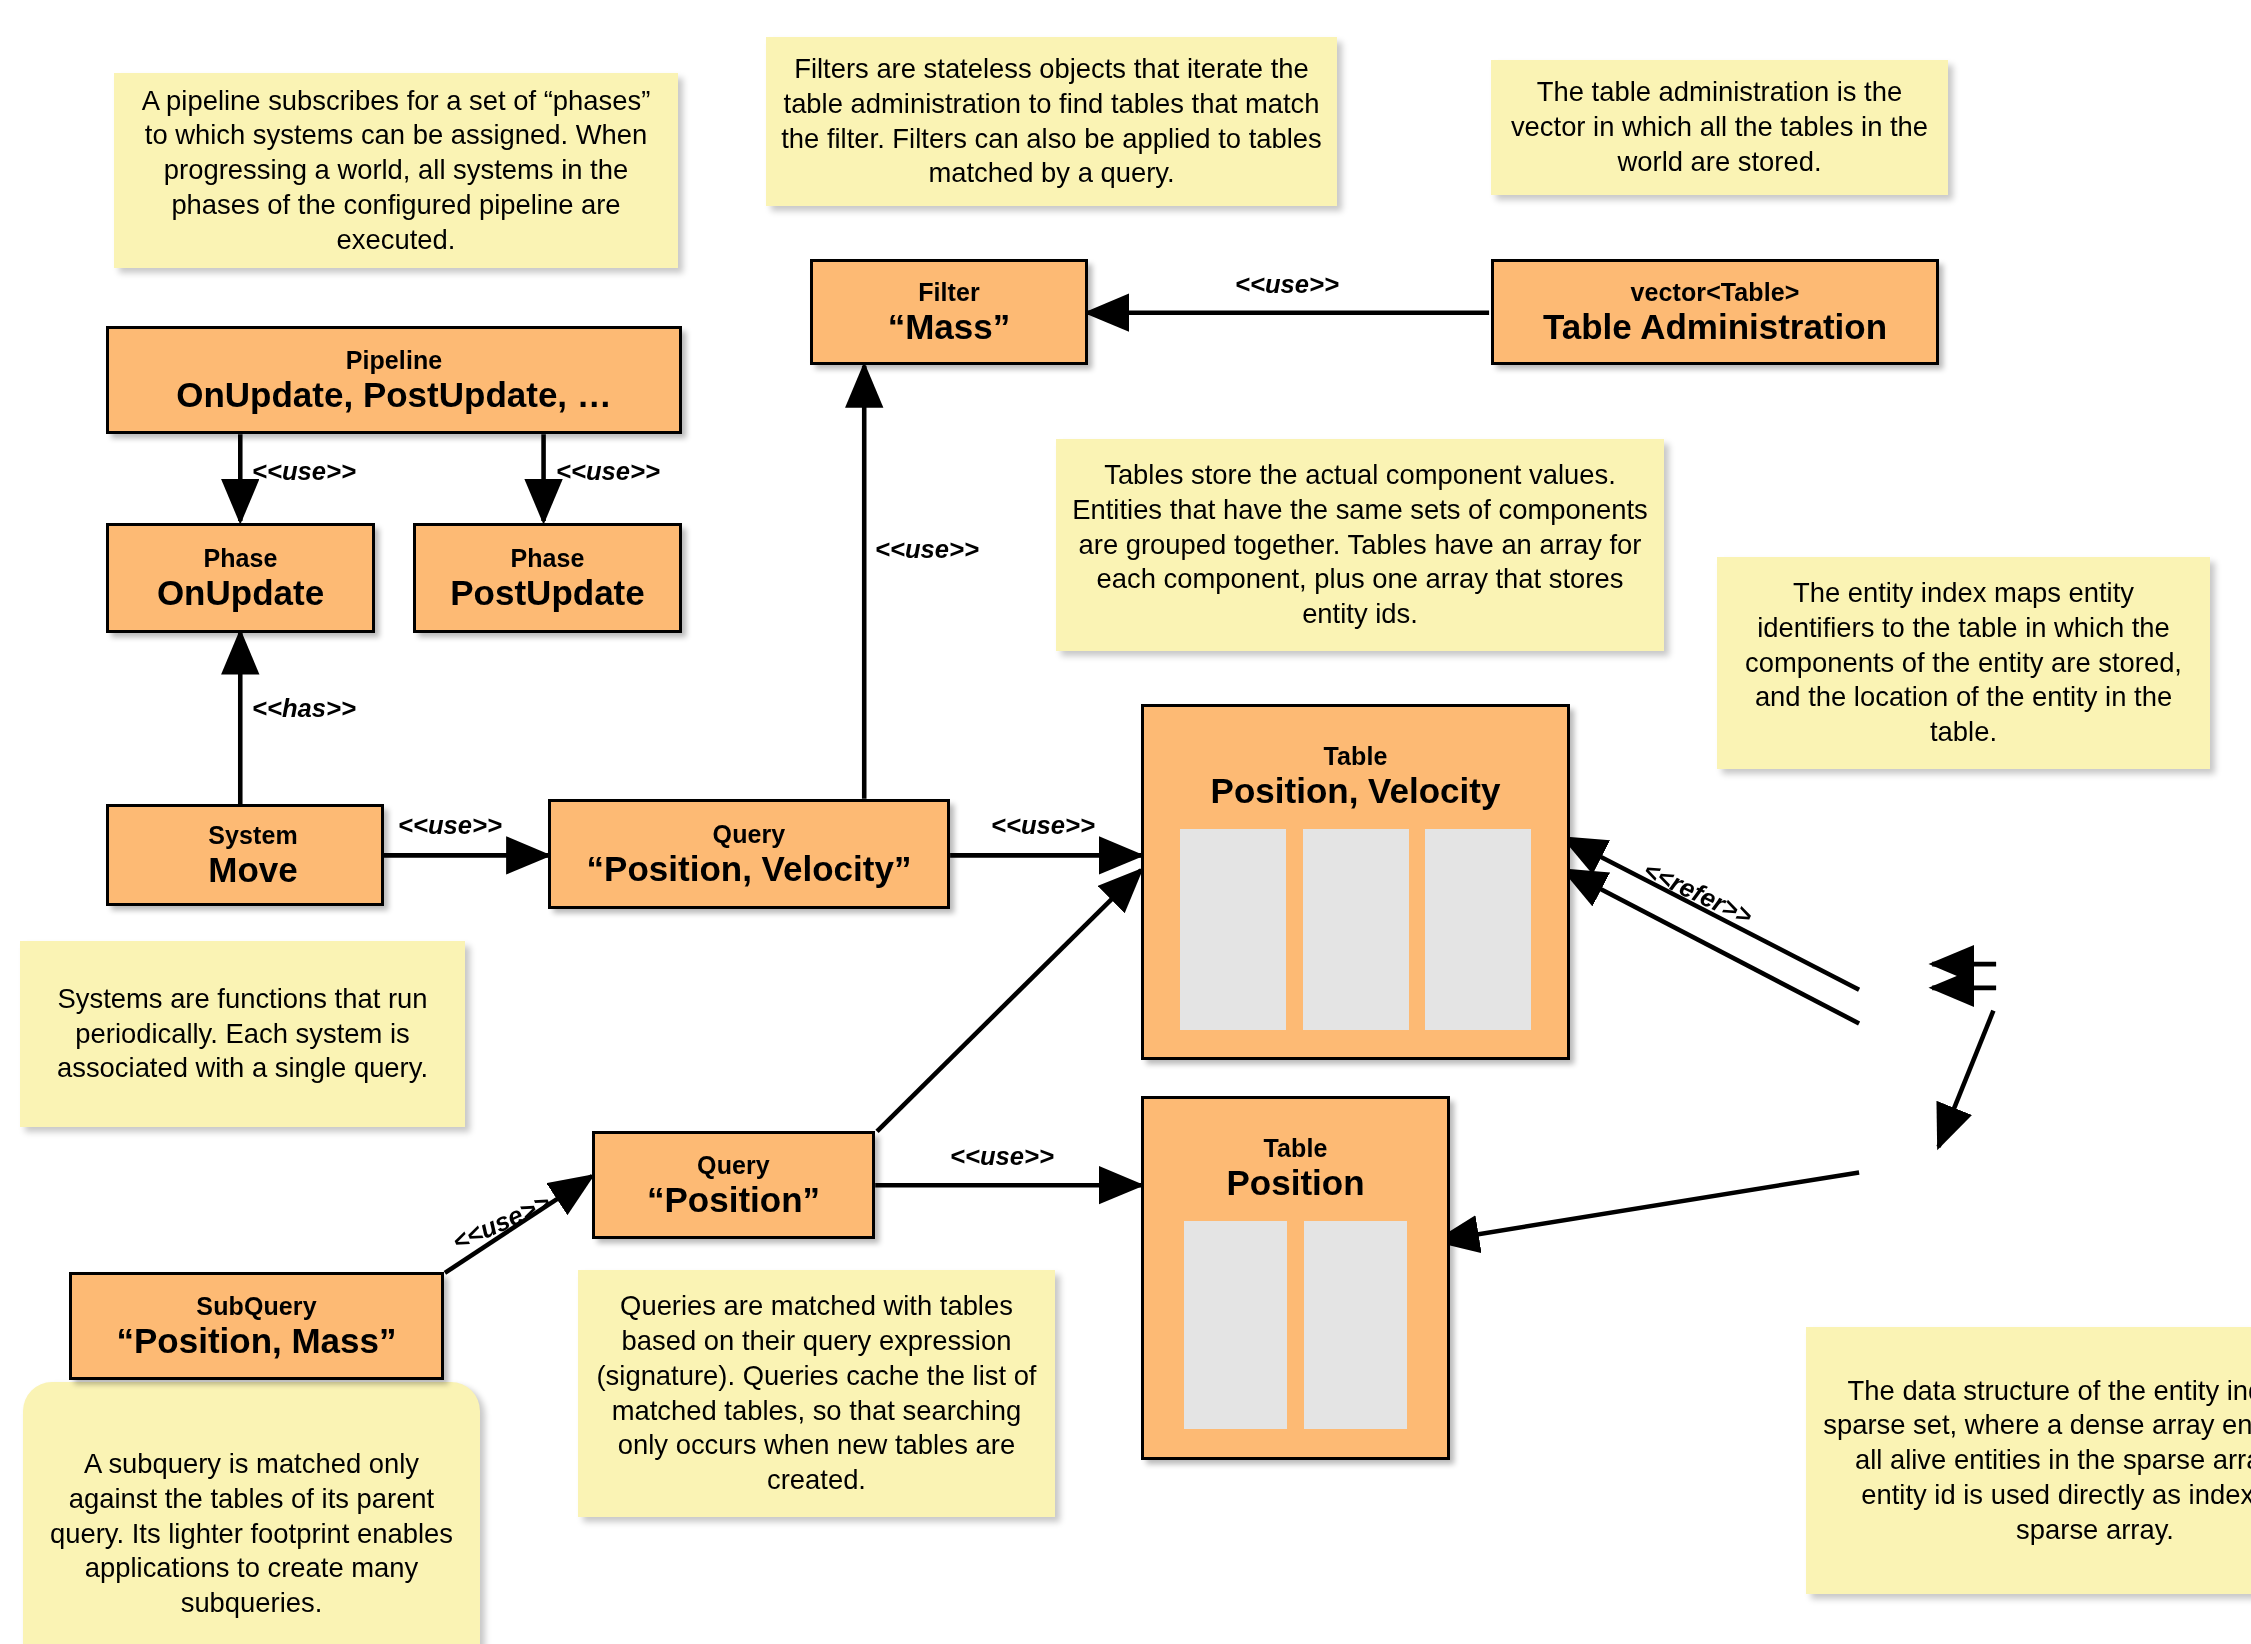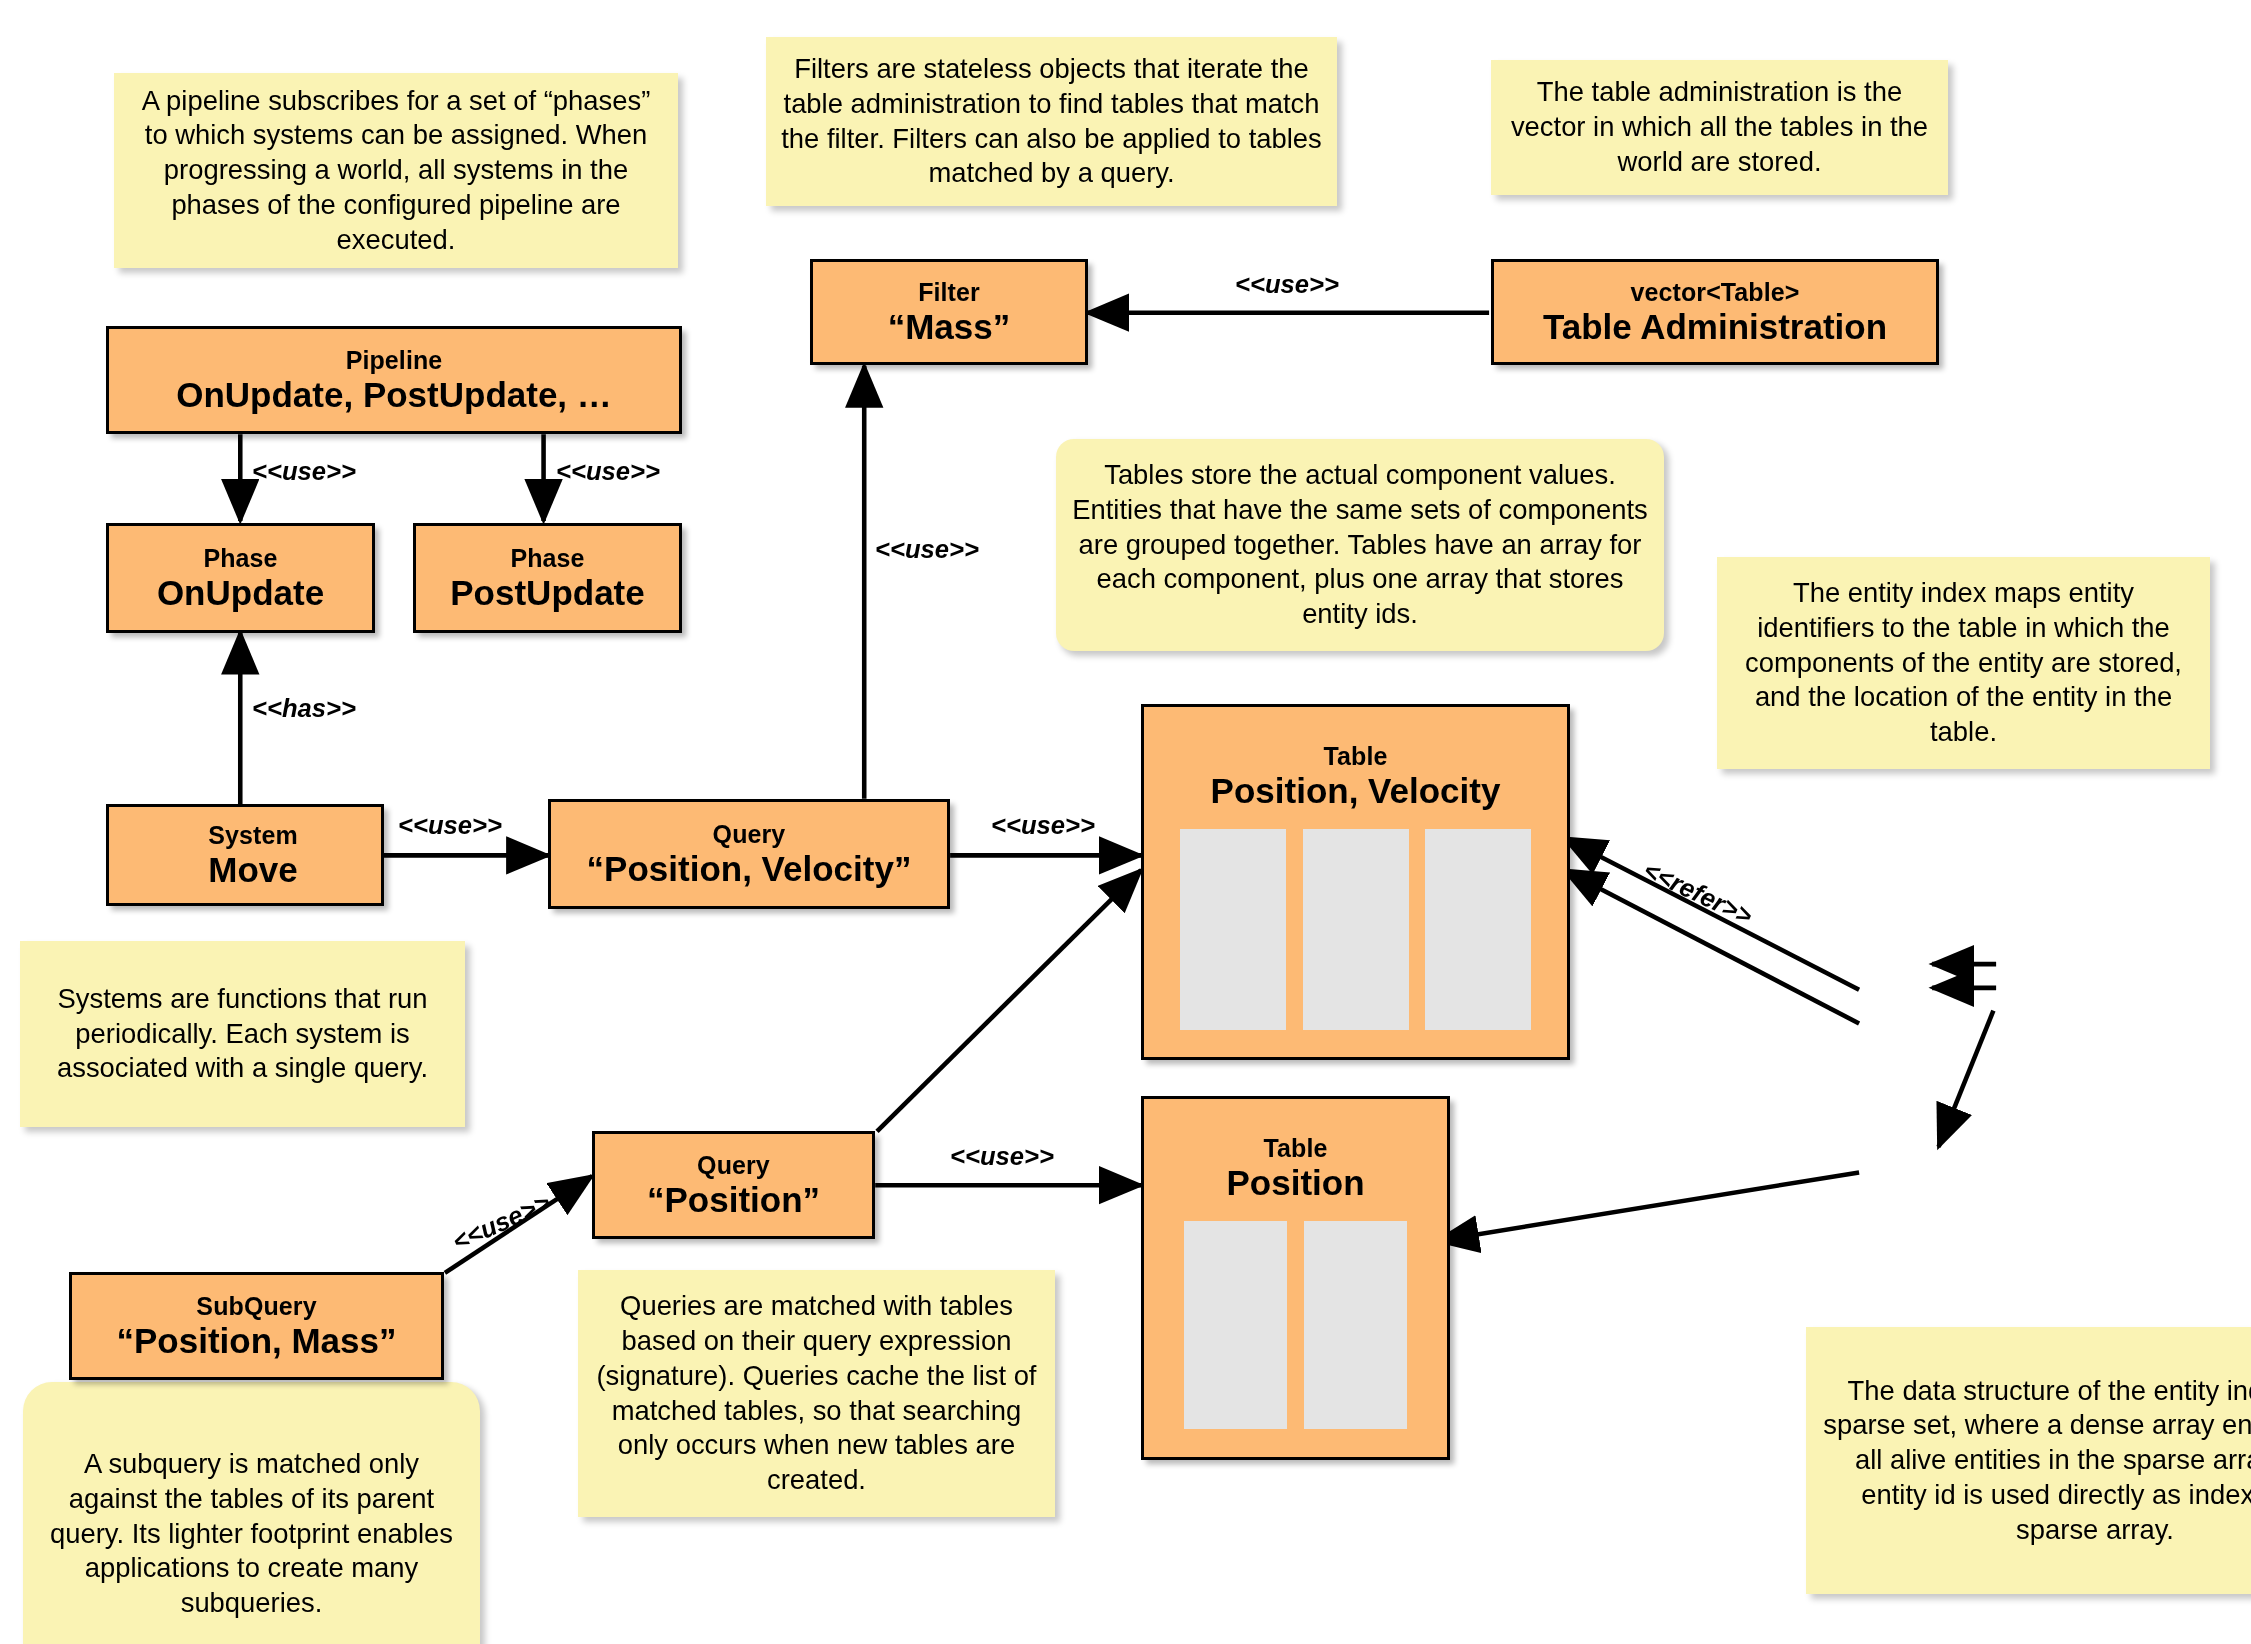--- a/index.html
+++ b/index.html
@@ -143,21 +143,21 @@
   </div>
 
   <div class="note" style="left:766px;top:37px;width:571px;height:169px;">
     <span>Filters are stateless objects that iterate the table administration to find tables that match the filter. Filters can also be applied to tables matched by a query.</span>
   </div>
 
   <div class="note" style="left:1491px;top:60px;width:457px;height:135px;">
     <span>The table administration is the vector in which all the tables in the world are stored.</span>
   </div>
 
-  <div class="note" style="left:1056px;top:439px;width:608px;height:212px;border-radius:18px;">
+  <div class="note" style="left:1056px;top:439px;width:608px;height:212px;">
     <span>Tables store the actual component values. Entities that have the same sets of components are grouped together. Tables have an array for each component, plus one array that stores entity ids.</span>
   </div>
 
   <div class="note" style="left:1717px;top:557px;width:493px;height:212px;">
     <span>The entity index maps entity identifiers to the table in which the components of the entity are stored, and the location of the entity in the table.</span>
   </div>
 
   <div class="note" style="left:20px;top:941px;width:445px;height:186px;">
     <span>Systems are functions that run periodically. Each system is associated with a single query.</span>
   </div>

